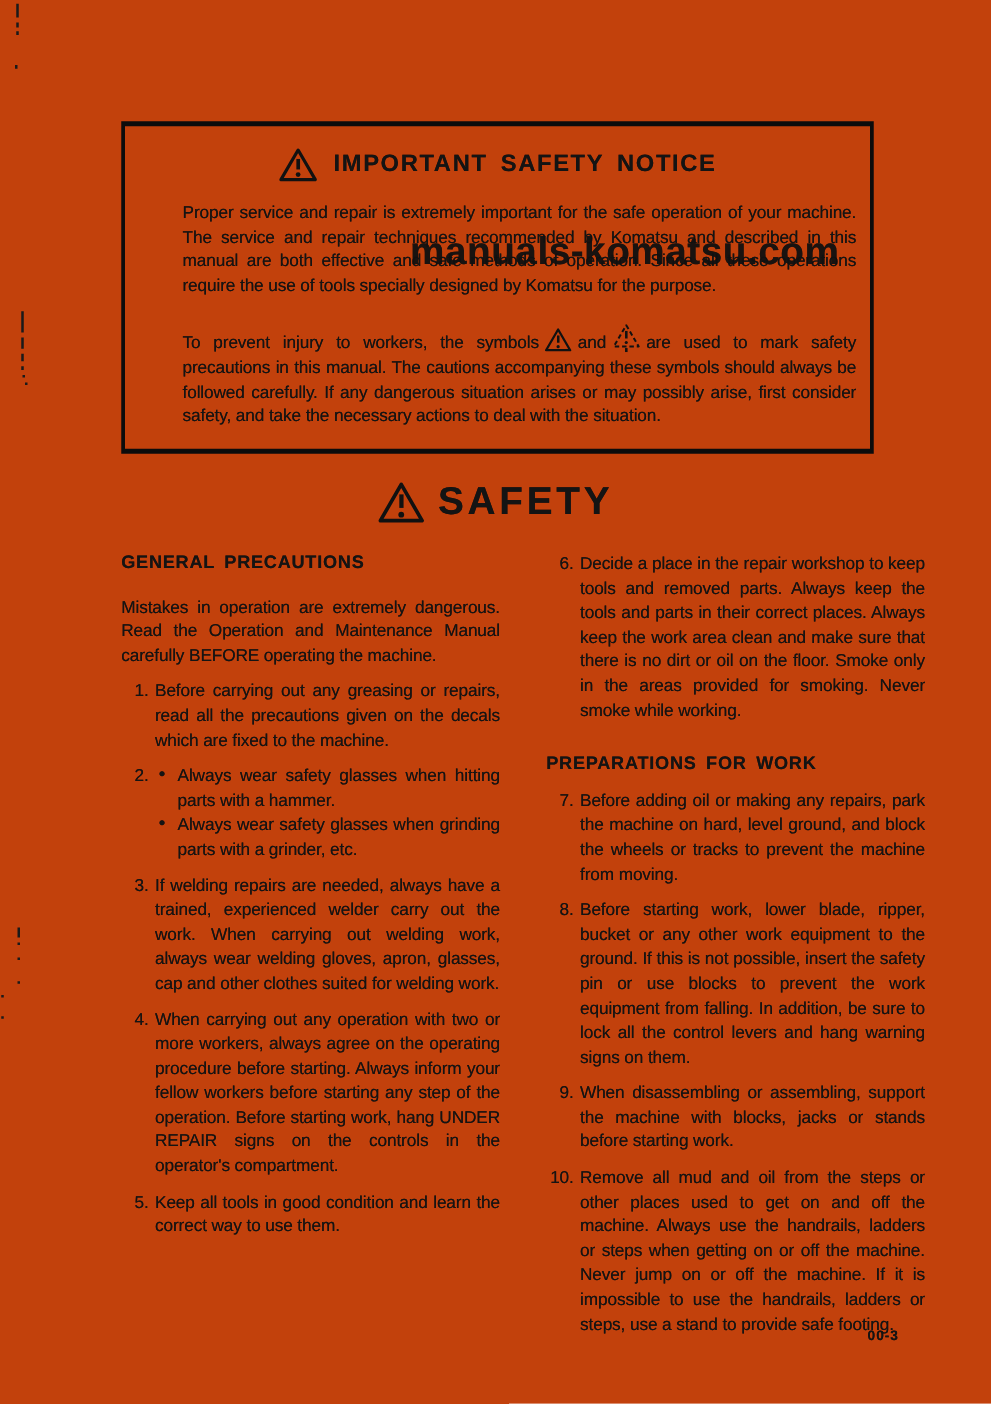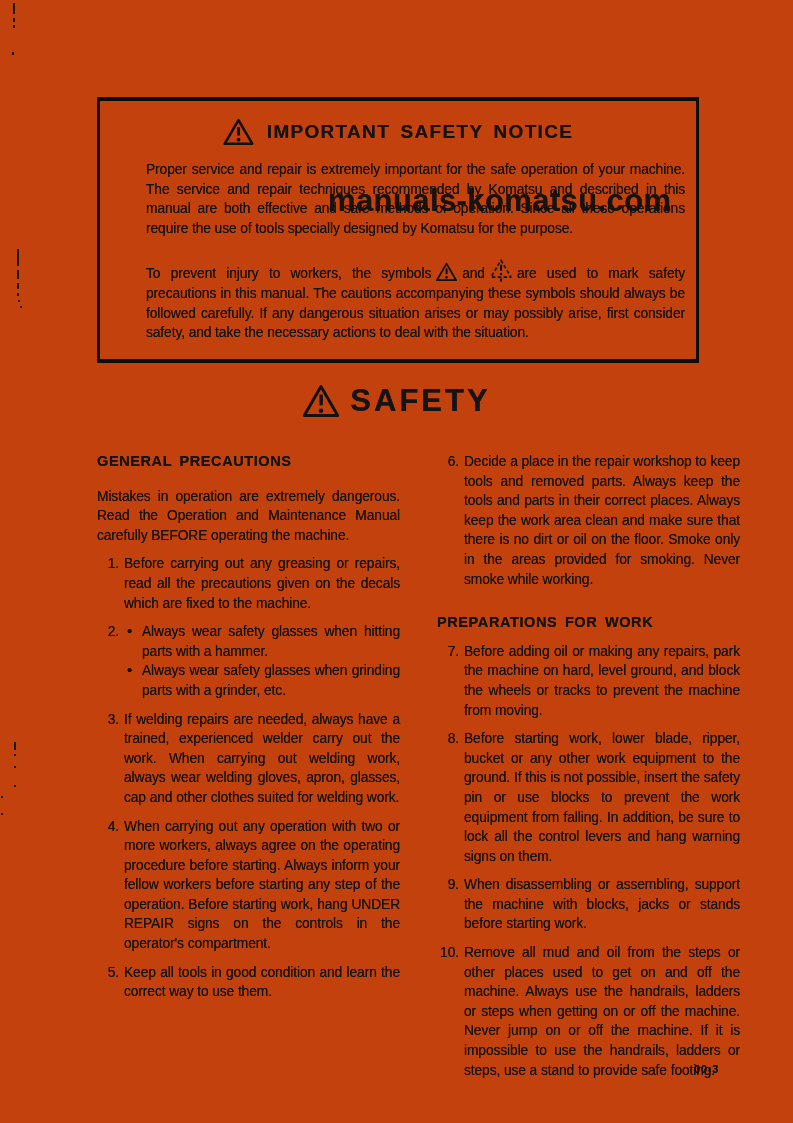--- a/index.html
+++ b/index.html
@@ -41,34 +41,34 @@
     position: absolute; left: 328px; top: 183px;
     font-size: 31px; font-weight: bold; letter-spacing: 0.4px;
     color: rgba(18,18,18,0.82);
     white-space: nowrap;
     filter: blur(0.2px);
   }
 
   
   .safety-heading {
     position: absolute; left: 0; top: 383px; width: 100%;
-    display: flex; align-items: center; justify-content: center; gap: 10px;
+    display: flex; align-items: flex-end; justify-content: center; gap: 10px;
   }
   .safety-heading .safety-text {
     font-size: 31px; font-weight: bold; letter-spacing: 3px;
   }
 
   
   .columns {
     position: absolute; left: 97px; top: 440px; width: 644px;
     display: flex; gap: 37px;
     font-size: 13.8px; line-height: 19.6px; letter-spacing: -0.1px;
   }
   .col { width: 303px; }
-  .col > :first-child { margin-top: 12px; }
+  .col > :first-child { margin-top: 1px; }
   .col-title {
     margin: 24px 0 5px 0;
     font-size: 14.5px; font-weight: bold; letter-spacing: 0.6px; word-spacing: 3px;
   }
   .intro { margin: 15px 0 0 0; text-align: justify; }
   .li { position: relative; margin-top: 9px; padding-left: 27px; text-align: justify; }
   .li .num { position: absolute; left: 0; top: 0; width: 22px; text-align: right; }
   .bullet { position: relative; padding-left: 18px; text-align: justify; }
   .bullet::before { content: "\2022"; position: absolute; left: 3px; top: -1px; font-size: 15px; }
 

